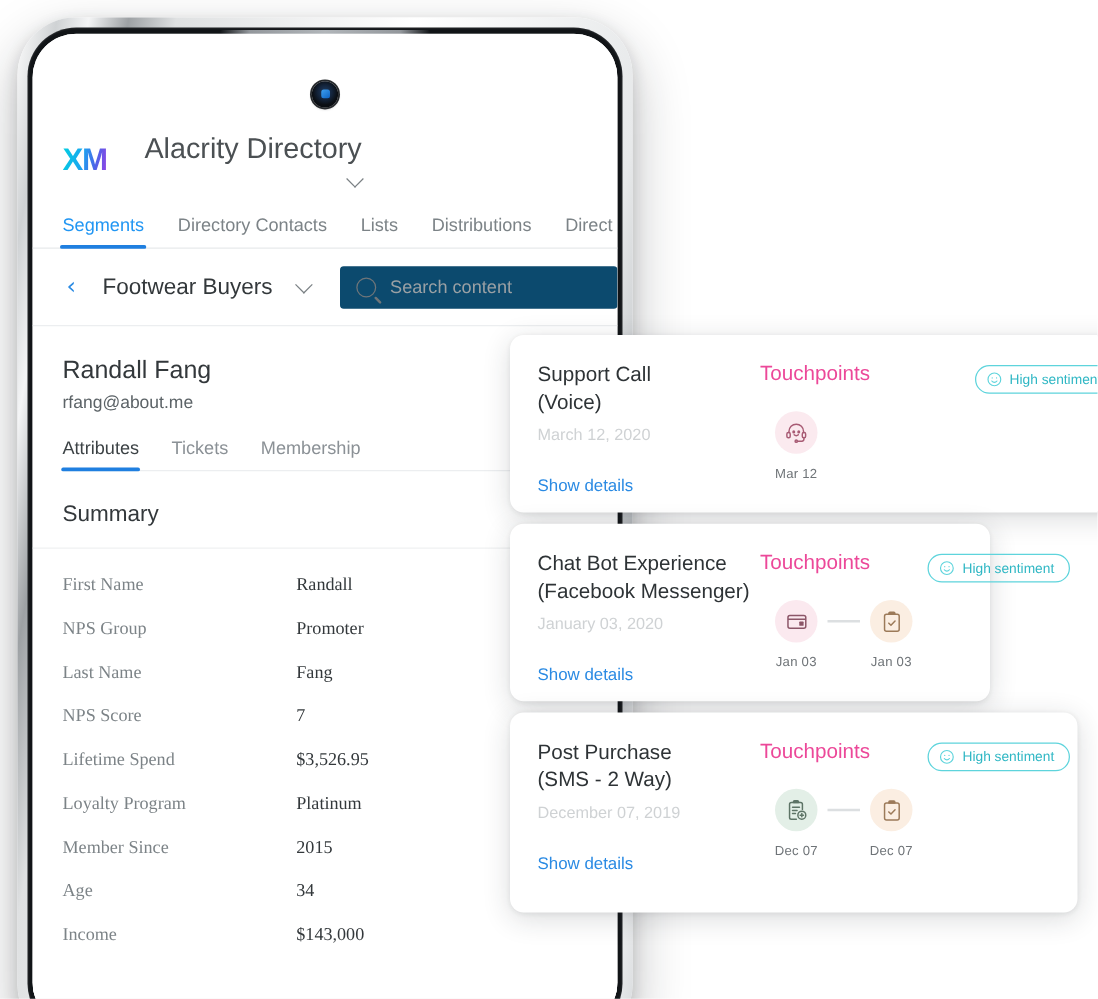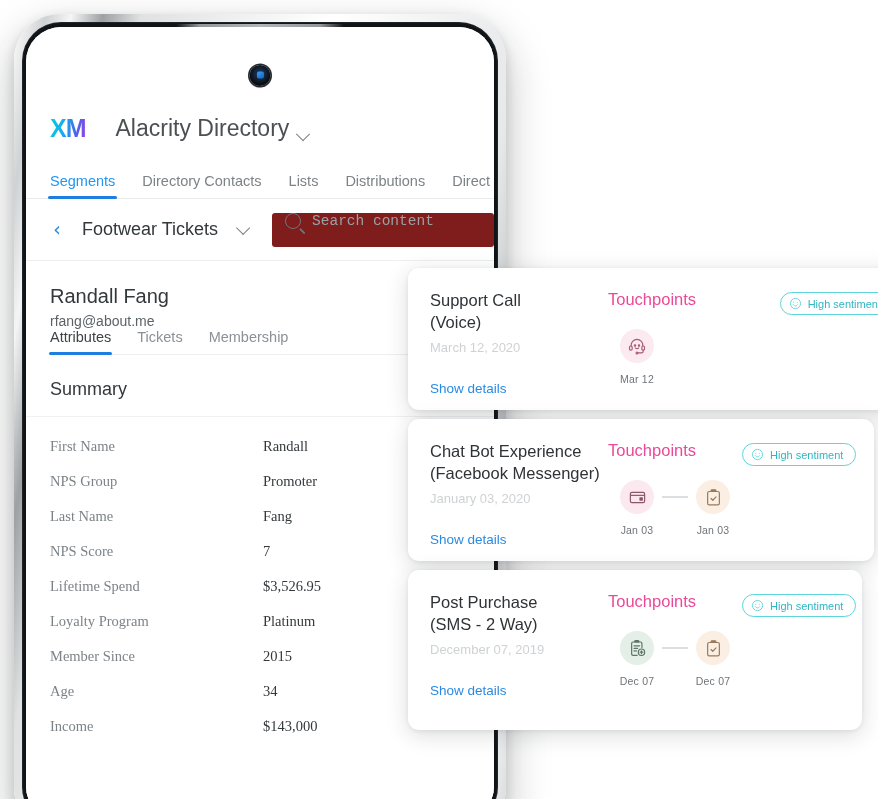--- a/index.html
+++ b/index.html
@@ -58,21 +58,21 @@
     margin-top:70px;
   }
   .xm-logo{
     font-size:25px;font-weight:bold;letter-spacing:-1px;
     background:linear-gradient(100deg,#00d1e0 0%,#1aa7f0 42%,#4e63e8 72%,#9c3fe4 100%);
     -webkit-background-clip:text;background-clip:text;color:transparent;
     line-height:1;
   }
   .dir-title{
     margin-left:30px;font-size:23px;color:#4b5053;font-weight:400;
-    display:flex;align-items:flex-end;gap:9px;white-space:nowrap;
+    display:flex;align-items:flex-end;gap:9px;white-space:nowrap;flex-direction:column;
   }
   .chev{display:inline-block;width:9px;height:9px;border-right:1.7px solid #7a8084;border-bottom:1.7px solid #7a8084;transform:rotate(45deg) translate(-2px,-2px);}
 
   
   .navtabs{
     display:flex;align-items:flex-end;gap:27px;
     padding:0 0 0 24px;height:40px;
     border-bottom:1px solid #e8eaec;box-sizing:border-box;
     white-space:nowrap;
   }
@@ -95,41 +95,41 @@
     width:22px;font-size:19px;color:#2a8ae3;text-align:center;cursor:pointer;line-height:1;
     font-family:"DejaVu Sans",sans-serif;
   }
   .segname{
     margin-left:14px;font-size:18px;color:#33383b;font-weight:400;white-space:nowrap;
   }
   .segchev{
     margin-left:18px;width:9px;height:9px;border-right:1.7px solid #7a8084;border-bottom:1.7px solid #7a8084;transform:rotate(45deg) translateY(-3px);
   }
   .searchbox{
-    margin-left:26px;flex:1;height:34px;background:#7f1d1d;border-radius:3px;
-    display:flex;align-items:flex-start;padding-left:13px;box-sizing:border-box;gap:11px;font-family:Liberation Mono, monospace;
+    margin-left:26px;flex:1;height:34px;background:#0c4a6e;border-radius:3px;
+    display:flex;align-items:center;padding-left:13px;box-sizing:border-box;gap:11px;
   }
   .mag{width:14px;height:14px;border:1.7px solid #6f7579;border-radius:50%;position:relative;flex:none;}
   .mag::after{content:"";position:absolute;right:-5px;bottom:-4px;width:6.5px;height:1.7px;background:#6f7579;transform:rotate(45deg);border-radius:1px;}
   .searchph{font-size:14.5px;color:#9aa0a4;}
 
   
   .contact{padding:24px 0 0 24px;}
   .cname{font-size:20px;color:#33383b;}
   .cmail{font-size:14px;color:#5c6367;margin-top:5px;}
-  .subtabs{display:flex;gap:26px;border-bottom:1px solid #eceef0;padding-right:24px;}
+  .subtabs{display:flex;gap:26px;margin-top:22px;border-bottom:1px solid #eceef0;padding-right:24px;}
   .subtab{font-size:14.5px;color:#8b9196;padding-bottom:9px;position:relative;cursor:pointer;}
   .subtab.active{color:#3c4245;}
   .subtab.active::after{content:"";position:absolute;left:-1px;right:-1px;bottom:-1px;height:3px;background:#1f7fe0;border-radius:2px;}
 
   .summary{font-size:18px;color:#33383b;padding:24px 0 16px 24px;border-bottom:1px solid #f0f1f2;margin-right:0;}
   .attrs{padding:12px 0 0 24px;}
   .attrrow{display:flex;height:35px;align-items:center;font-family:Liberation Serif, serif;}
   .akey{width:187px;font-size:14.5px;color:#7c8387;}
-  .aval{font-size:14.5px;color:#33383b;margin-left:26px;}
+  .aval{font-size:14.5px;color:#33383b;}
   .fadebot{
     position:absolute;left:0;right:0;bottom:0;height:72px;
     background:linear-gradient(to bottom,rgba(255,255,255,0),#fff 78%);
     pointer-events:none;
   }
 
   
   .card{
     position:absolute;
     background:#fff;border-radius:11px;
@@ -183,21 +183,21 @@
           <div class="navtabs">
             <div class="navtab active">Segments</div>
             <div class="navtab">Directory Contacts</div>
             <div class="navtab">Lists</div>
             <div class="navtab">Distributions</div>
             <div class="navtab">Direct</div>
           </div>
 
           <div class="segrow">
             <div class="backchev">‹</div>
-            <div class="segname">Footwear Tickets</div>
+            <div class="segname">Footwear Buyers</div>
             <div class="segchev"></div>
             <div class="searchbox">
               <span class="mag"></span>
               <span class="searchph">Search content</span>
             </div>
           </div>
 
           <div class="contact">
             <div class="cname">Randall Fang</div>
             <div class="cmail">rfang@about.me</div>
@@ -291,21 +291,21 @@
             <circle cx="8.8" cy="9.8" r=".95" fill="#5ed4dc" stroke="none"></circle>
             <circle cx="15.2" cy="9.8" r=".95" fill="#5ed4dc" stroke="none"></circle>
             <path d="M8.2 14.4c1 1.3 2.3 2 3.8 2s2.8-.7 3.8-2" stroke-linecap="round"></path>
           </svg>
           <span>High sentiment</span>
         </div>
       </div>
     </div>
   </div>
 
-  <div class="card" style="left:408px;top:419px;width:466px;height:142px;">
+  <div class="card" style="left:408px;top:419px;width:384px;height:142px;">
     <div class="card-cols">
       <div class="col-left">
         <div class="card-title">
           <span>Chat Bot Experience</span><br><span>(Facebook Messenger)</span>
         </div>
         <div class="card-date">January 03, 2020</div>
         <div class="card-link">Show details</div>
       </div>
       <div class="col-mid">
         <div class="tp-head">Touchpoints</div>

